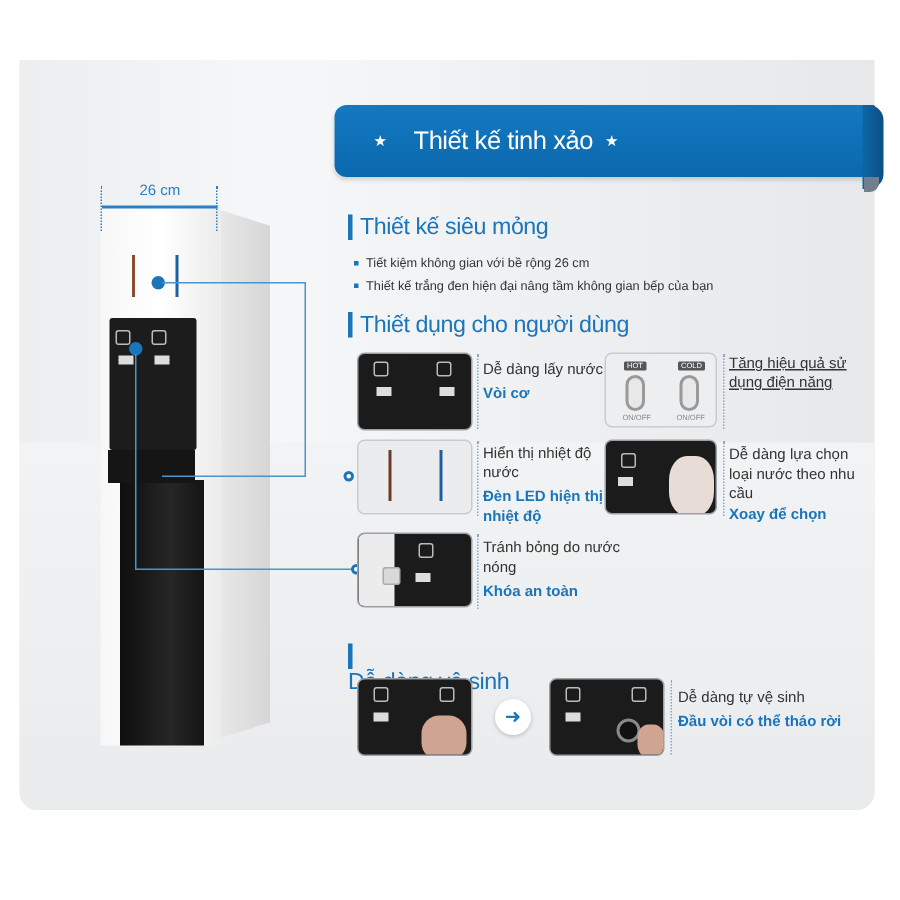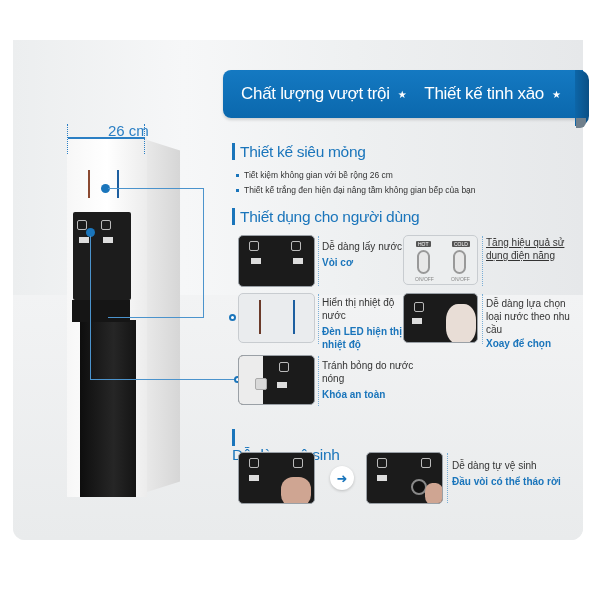--- a/index.html
+++ b/index.html
@@ -78,21 +78,21 @@
   }
   .disp-tray {
     position: absolute; left: 72px; top: 300px; width: 58px; height: 22px;
     background: #151515;
   }
   .dim-line {
     position: absolute; left: 68px; top: 137px; width: 77px; height: 0;
     border-top: 2px solid #2b7fc4;
   }
   .dim-tick { position: absolute; top: 124px; height: 30px; border-left: 1px dotted #2b7fc4; }
-  .dim-label { position: absolute; left: 108px; top: 122px; font-size: 15px; color: #2b7fc4; }
+  .dim-label { position: absolute; left: 93px; top: 122px; font-size: 10px; color: #2b7fc4; }
   .led { position: absolute; top: 170px; width: 2px; height: 28px; }
 
   .connector { position: absolute; border-color: #4b93cc; border-style: solid; border-width: 0; }
   .node-dot { position: absolute; width: 7px; height: 7px; border: 2px solid #1a75bb; background: #fff; border-radius: 50%; }
   .fill-dot { position: absolute; width: 9px; height: 9px; background: #1a75bb; border-radius: 50%; }
 
   .arrow-circle {
     position: absolute; left: 330px; top: 466px; width: 24px; height: 24px; border-radius: 50%;
     background: #fff; box-shadow: 0 1px 3px rgba(0,0,0,0.2);
     display: flex; align-items: center; justify-content: center; color: #1a75bb; font-size: 13px;
@@ -106,21 +106,20 @@
   .skin { position: absolute; background: #cfa592; border-radius: 40%; }
 </style>
 </head>
 <body>
 
 <div class="panel">
   <div class="panel-floor"></div>
 </div>
 
 <div class="banner">
-  <span>Chất lượng vượt trội</span>
   <span class="star">★</span>
   <span>Thiết kế tinh xảo</span>
   <span class="star">★</span>
 </div>
 <div class="banner-curl"></div>
 <div class="banner-curl-shadow"></div>
 
 <div>
   <div class="disp-side"></div>
   <div class="disp-body"></div>

